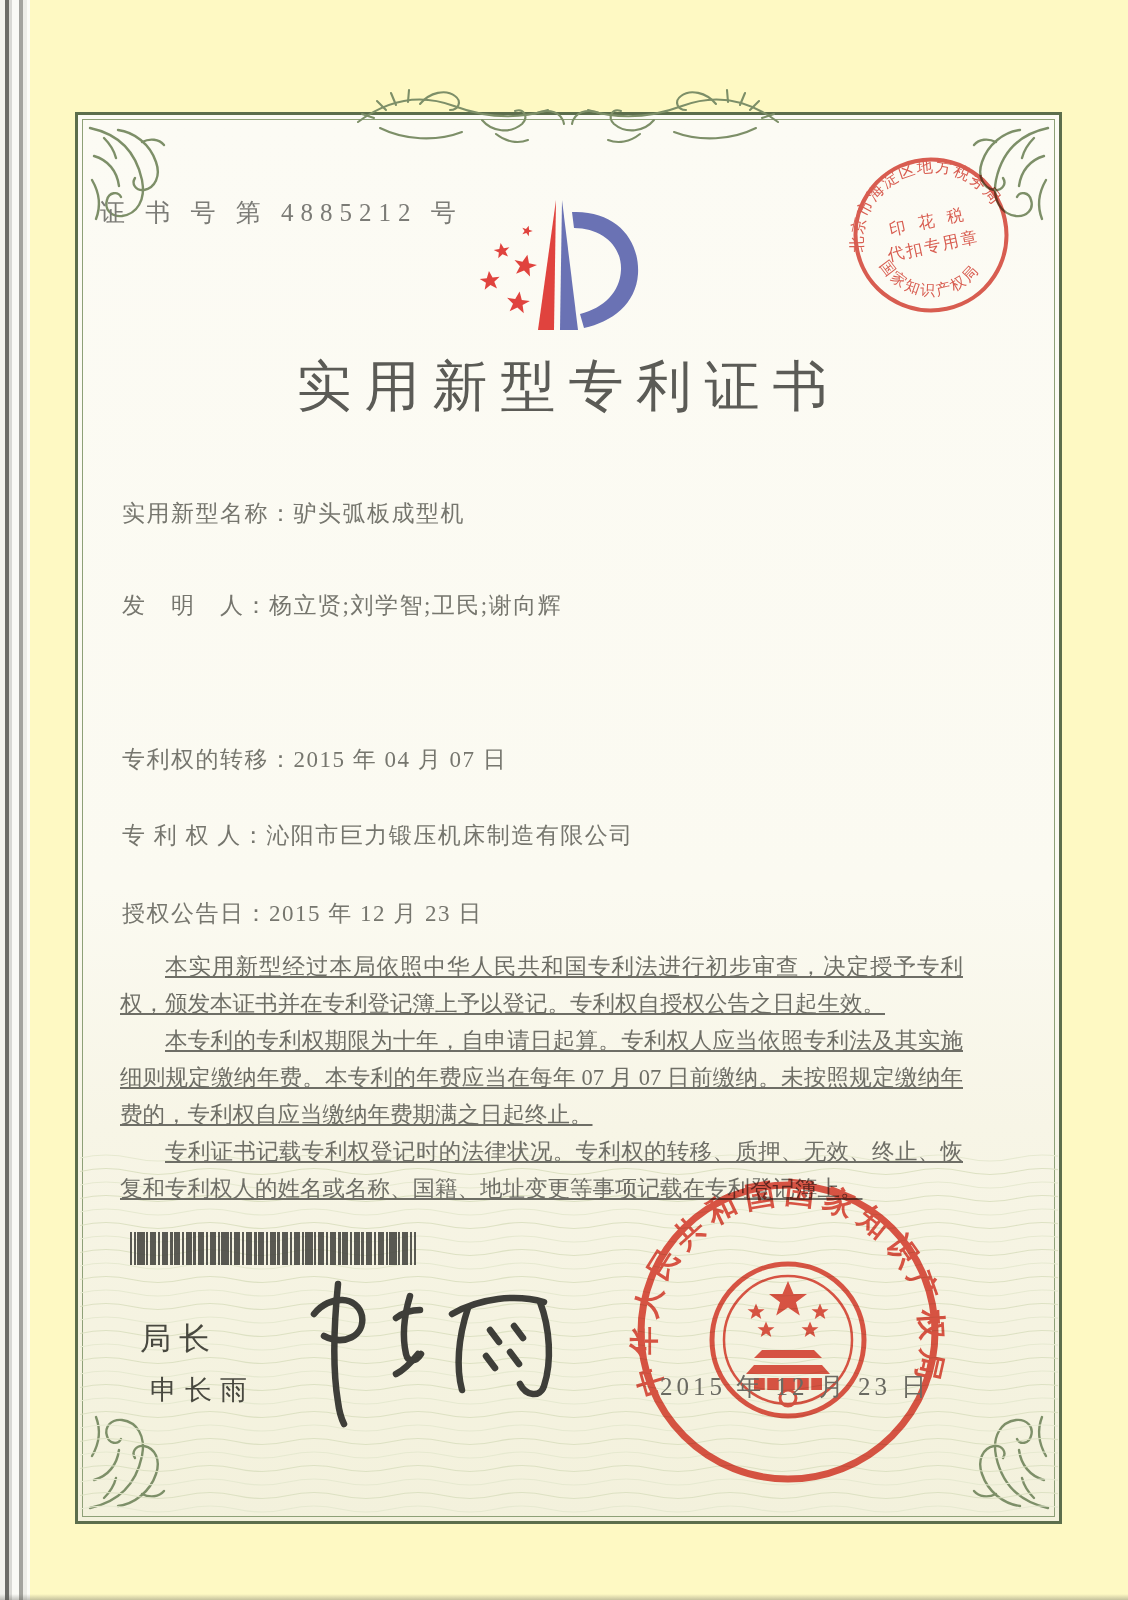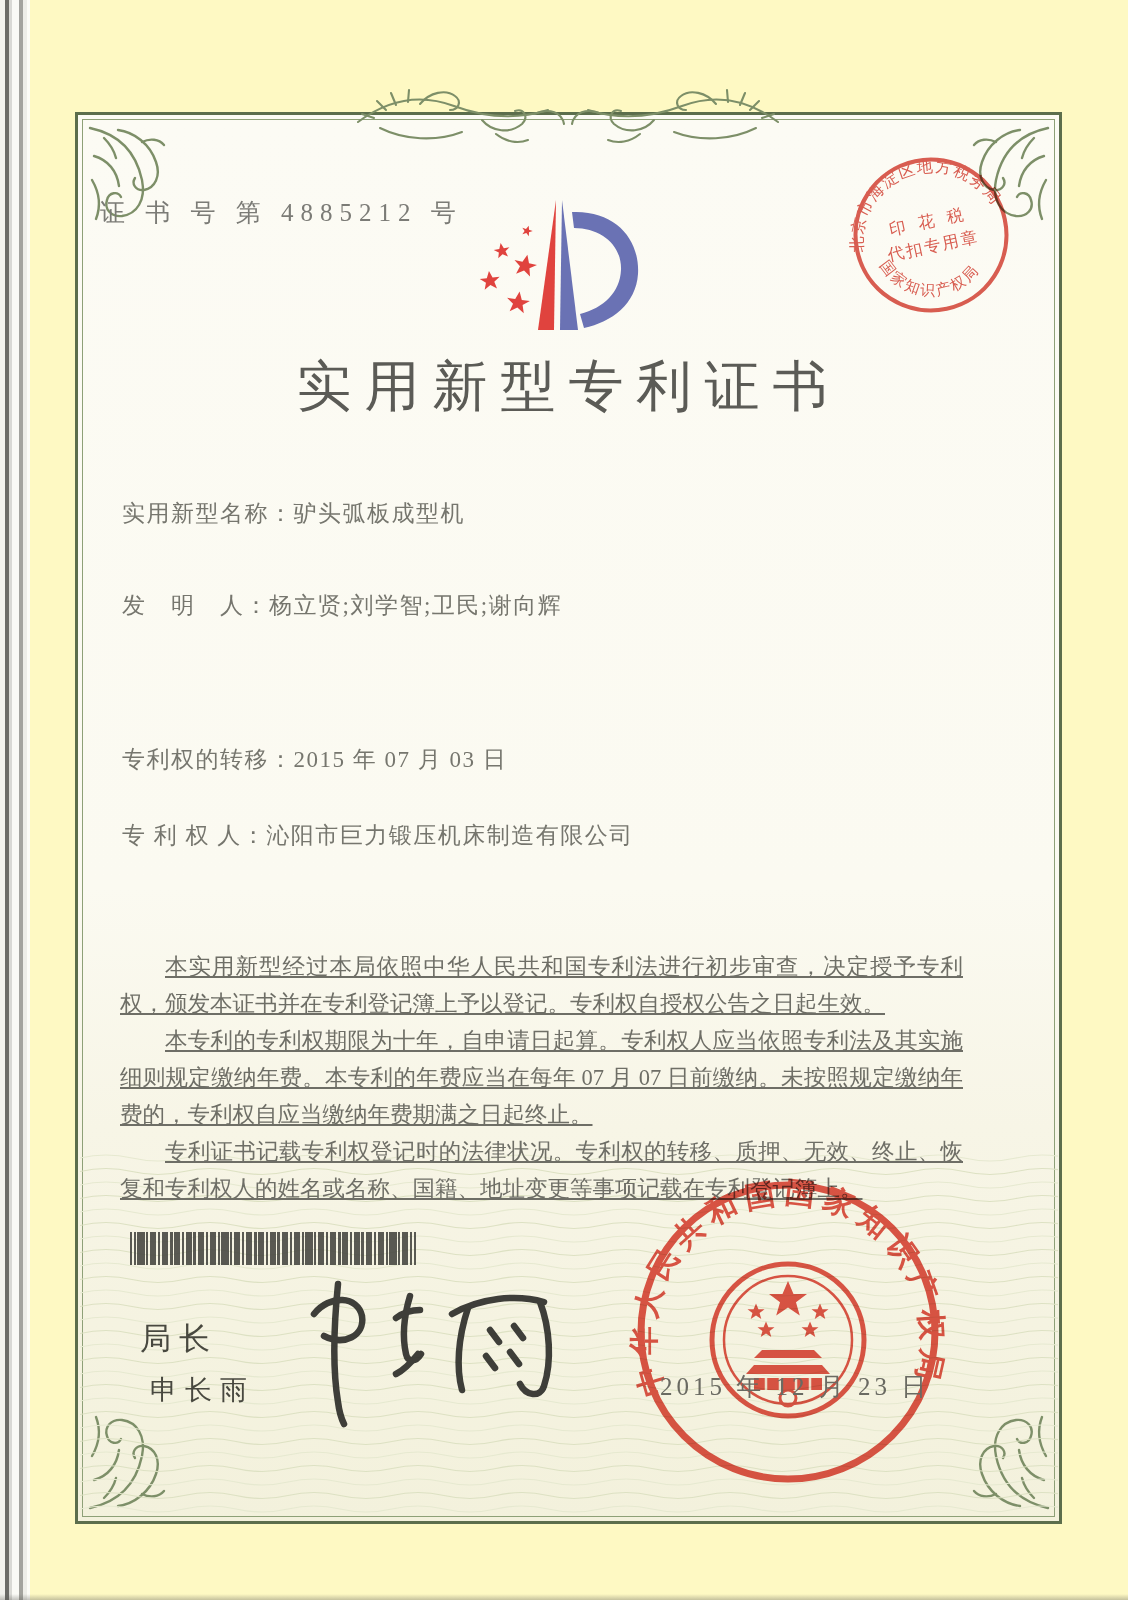--- a/index.html
+++ b/index.html
@@ -168,22 +168,23 @@
       <textPath href="#ts-bot" startOffset="4%">国家知识产权局</textPath>
     </text>
     <text x="90" y="82" text-anchor="middle" font-size="16" fill="#d85045" letter-spacing="4" font-family="Liberation Sans,DejaVu Sans,sans-serif">印 花 税</text>
     <text x="90" y="106" text-anchor="middle" font-size="16" fill="#d85045" letter-spacing="2" font-family="Liberation Sans,DejaVu Sans,sans-serif">代扣专用章</text>
   </svg>
 
   <div id="title">实用新型专利证书</div>
 
   <div class="field" style="top:498px"><span>实用新型名称：</span><span>驴头弧板成型机</span></div>
   <div class="field" style="top:590px"><span>发　明　人：</span><span>杨立贤;刘学智;卫民;谢向辉</span></div>
-  <div class="field" style="top:744px"><span>专利权的转移：</span><span>2015 年 07 月 03 日</span></div>
+  <div class="field" style="top:744px"><span>专利权的转移：</span><span>2015 年 04 月 07 日</span></div>
   <div class="field" style="top:820px"><span>专 利 权 人：</span><span>沁阳市巨力锻压机床制造有限公司</span></div>
+  <div class="field" style="top:898px"><span>授权公告日：</span><span>2015 年 12 月 23 日</span></div>
 
   <div id="paras">
     <p>本实用新型经过本局依照中华人民共和国专利法进行初步审查，决定授予专利权，颁发本证书并在专利登记簿上予以登记。专利权自授权公告之日起生效。</p>
     <p>本专利的专利权期限为十年，自申请日起算。专利权人应当依照专利法及其实施细则规定缴纳年费。本专利的年费应当在每年 07 月 07 日前缴纳。未按照规定缴纳年费的，专利权自应当缴纳年费期满之日起终止。</p>
     <p>专利证书记载专利权登记时的法律状况。专利权的转移、质押、无效、终止、恢复和专利权人的姓名或名称、国籍、地址变更等事项记载在专利登记簿上。</p>
   </div>
 
   <div id="barcode"></div>
 
   <div id="sig-title">局长</div>

